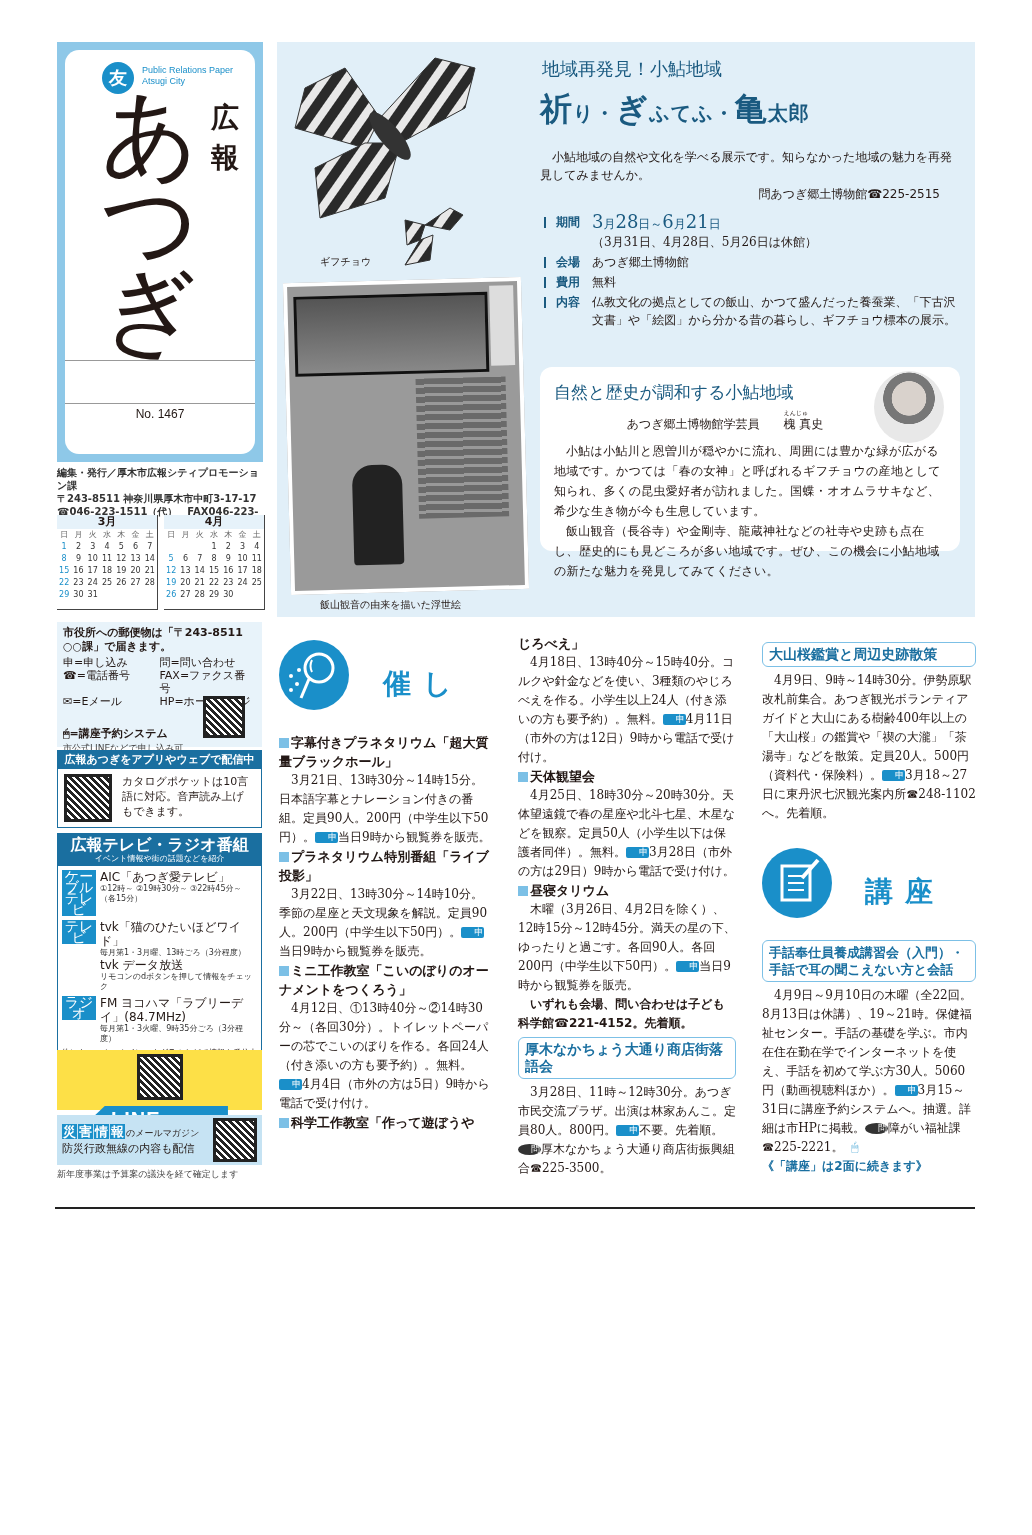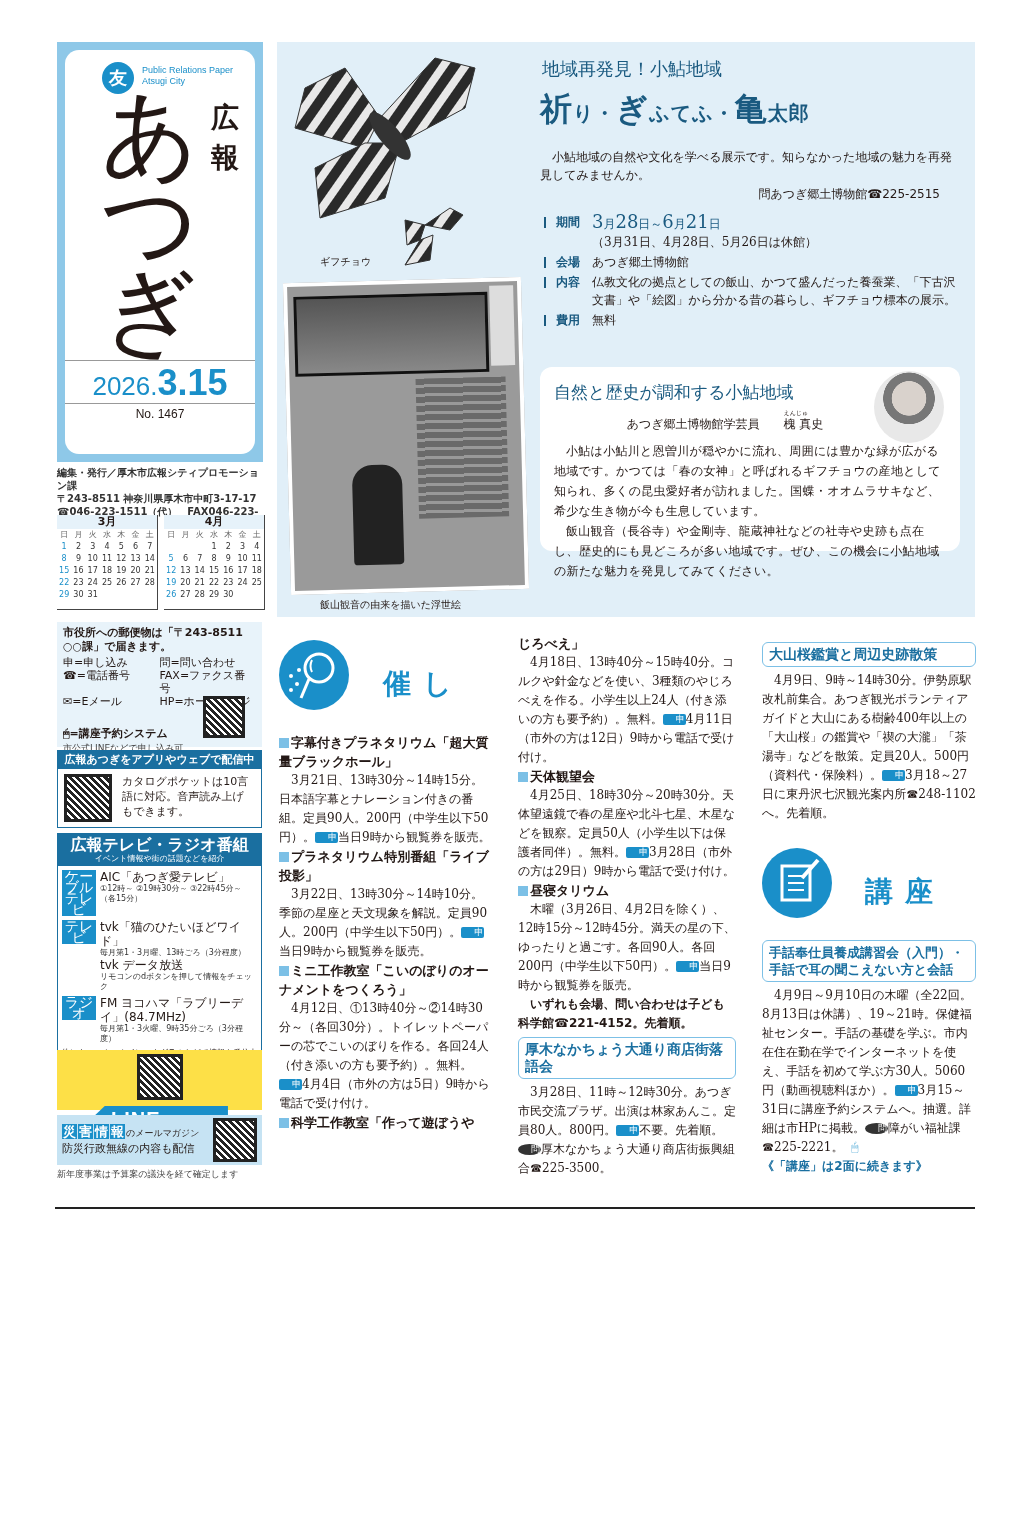--- a/index.html
+++ b/index.html
@@ -134,23 +134,20 @@
 <div class="abs masthead">
   <div class="masthead-inner">
     <div class="logo-circle">友</div>
     <div class="logo-text">
       <div>Public Relations Paper</div>
       <div>Atsugi City</div>
     </div>
     <div class="atsugi">あつぎ</div>
     <div class="kouhou">広報</div>
     <div class="date-line"></div>
-    <div class="date">
-      <span class="y">2026.</span><span class="md">3.15</span>
-    </div>
     <div class="issue-line"></div>
     <div class="issue">No. 1467</div>
   </div>
 </div>
 
 <div class="abs pub-info">
   <div>編集・発行／厚木市広報シティプロモーション課</div>
   <div>〒243-8511 神奈川県厚木市中町3-17-17</div>
   <div>☎046-223-1511（代）　FAX046-223-9951</div>
 </div>
@@ -376,26 +373,26 @@
     <div class="f-val">
       <div><span class="big">3</span><span class="big-m">月</span><span class="big">28</span><span class="big-m">日～</span><span class="big">6</span><span class="big-m">月</span><span class="big">21</span><span class="big-m">日</span></div>
       <div>（3月31日、4月28日、5月26日は休館）</div>
     </div>
   </div>
   <div class="f-row">
     <div class="f-label">会場</div>
     <div class="f-val">あつぎ郷土博物館</div>
   </div>
   <div class="f-row">
+    <div class="f-label">費用</div>
+    <div class="f-val">無料</div>
+  </div>
+  <div class="f-row">
     <div class="f-label">内容</div>
     <div class="f-val">仏教文化の拠点としての飯山、かつて盛んだった養蚕業、「下古沢文書」や「絵図」から分かる昔の暮らし、ギフチョウ標本の展示。</div>
-  </div>
-  <div class="f-row">
-    <div class="f-label">費用</div>
-    <div class="f-val">無料</div>
   </div>
 </div>
 
 <div class="abs column-card">
   <div class="portrait"></div>
   <div class="col-title">自然と歴史が調和する小鮎地域</div>
   <div class="col-author">
     <span>あつぎ郷土博物館学芸員</span>　　<span class="ruby">えんじゅ</span><span>槐 真史</span>
   </div>
   <div class="col-body">

